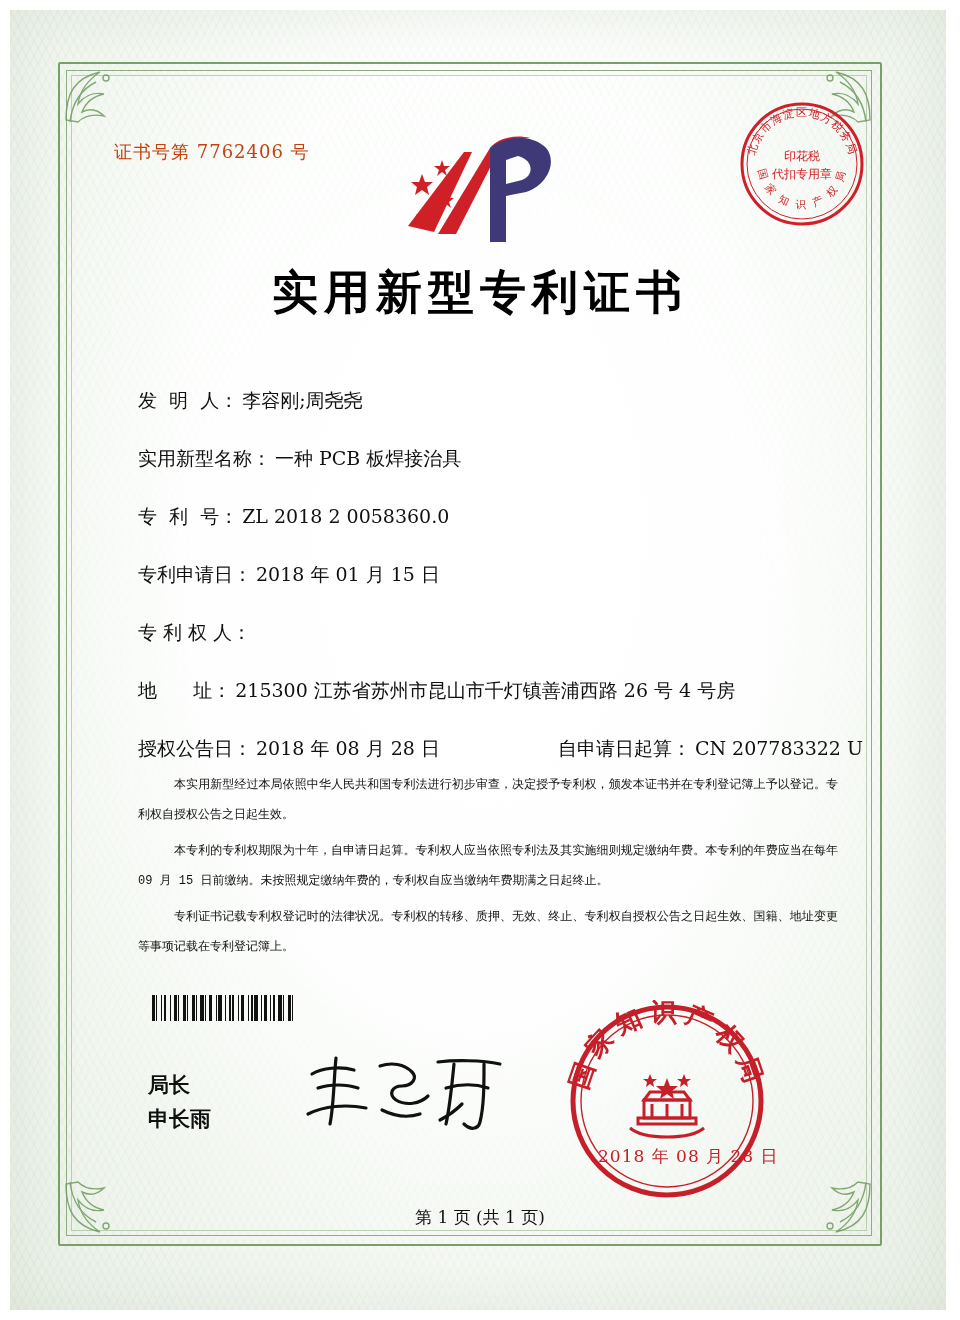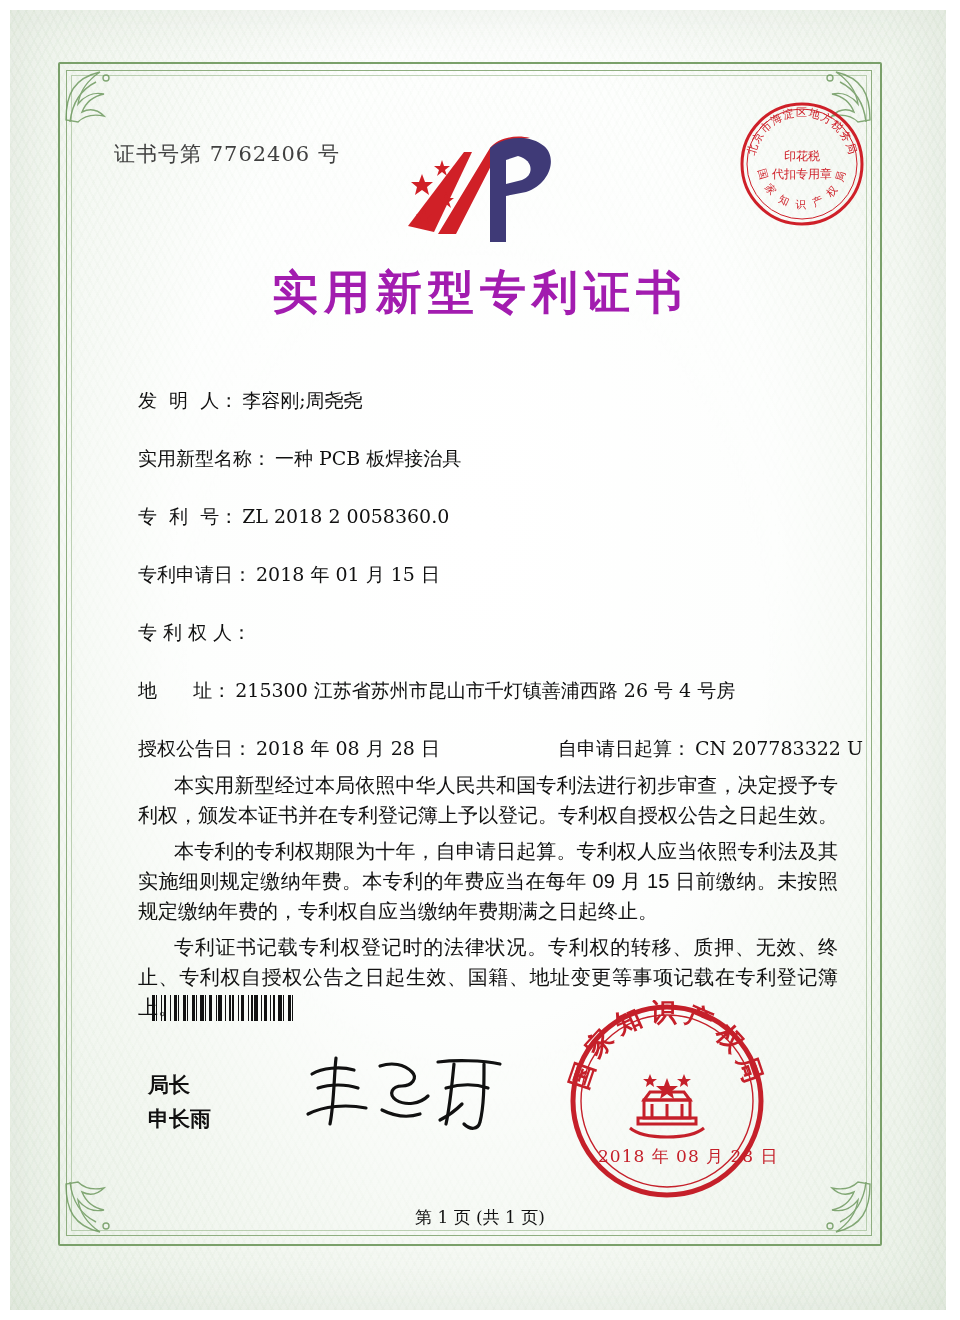--- a/index.html
+++ b/index.html
@@ -78,23 +78,23 @@
   .corner.tl { left: 60px;  top: 64px; }
   .corner.tr { left: 814px; top: 64px; transform: scaleX(-1); }
   .corner.bl { left: 60px;  top: 1178px; transform: scaleY(-1); }
   .corner.br { left: 814px; top: 1178px; transform: scale(-1,-1); }
 
   
   .cert-no {
     position: absolute;
     left: 114px;
     top: 140px;
-    font-size: 21px;
+    font-size: 18px;
     letter-spacing: 1px;
-    color: #404040;
+    color: #c2410c;
     font-family: "DejaVu Serif", "Liberation Serif", serif;
     text-align: right;
   }
 
   
   .logo {
     position: absolute;
     left: 398px;
     top: 130px;
     width: 168px;
@@ -115,21 +115,21 @@
   
   .doc-title {
     position: absolute;
     left: 0;
     right: 0;
     top: 262px;
     text-align: center;
     font-size: 46px;
     font-weight: bold;
     letter-spacing: 6px;
-    color: #a21caf;
+    color: #000000;
     font-family: Liberation Mono, monospace;
   }
 
   
   .fields {
     position: absolute;
     left: 138px;
     top: 388px;
     width: 700px;
   }
@@ -157,25 +157,25 @@
     display: flex;
     align-items: baseline;
   }
 
   
   .body-text {
     position: absolute;
     left: 138px;
     top: 770px;
     width: 700px;
-    font-size: 20px;
+    font-size: 12px;
     line-height: 30px;
     color: #111;
     text-align: justify;
-    font-family: Liberation Sans, sans-serif;
+    font-family: Liberation Mono, monospace;
   }
   .body-text p {
     margin: 0 0 6px 0;
     text-indent: 36px;
   }
 
   
   .barcode {
     position: absolute;
     left: 152px;

